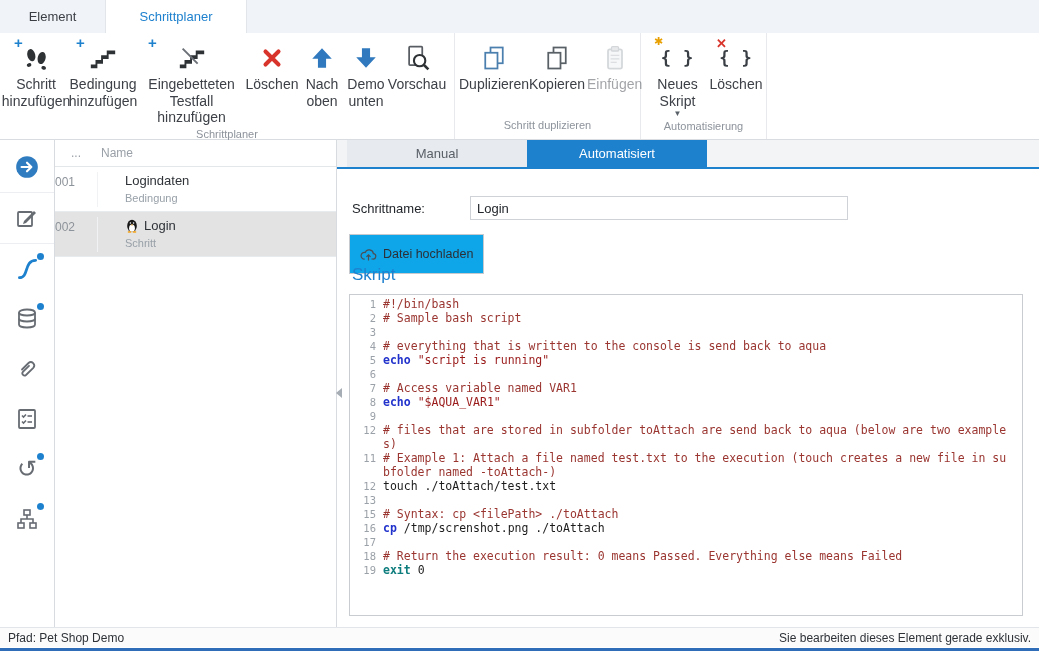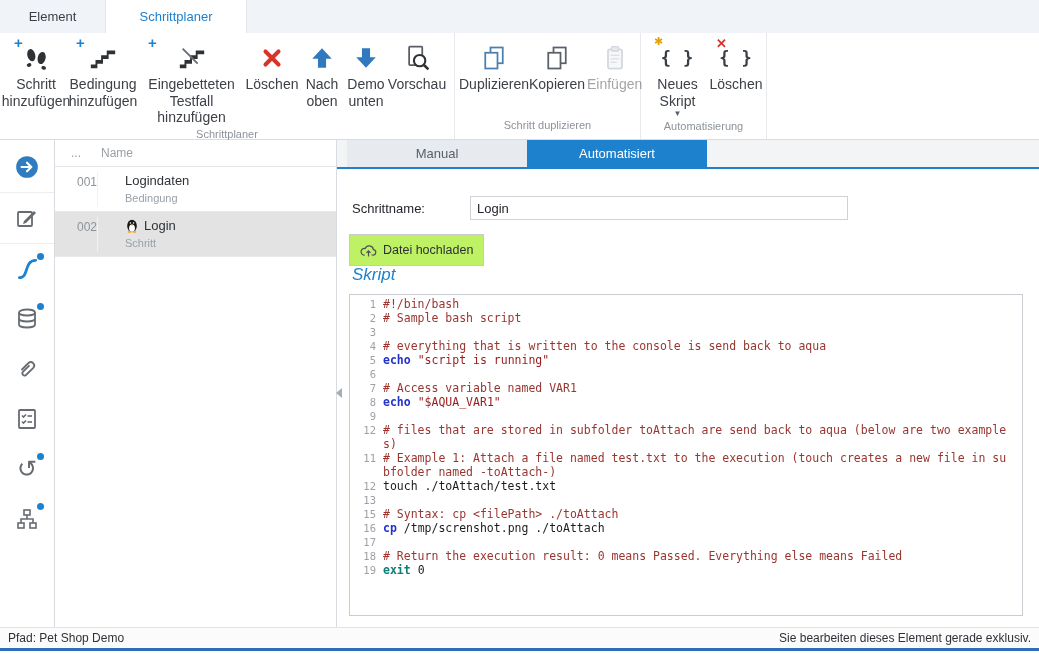--- a/index.html
+++ b/index.html
@@ -45,40 +45,40 @@
   .side-cell.active svg{filter:none;}
   .hist-glyph{font-size:24px;color:#676c73;line-height:1;}
 
   
   .steps-panel{width:282px;box-sizing:border-box;border-right:1px solid #d8dce1;background:#fff;}
   .sp-header{height:26px;display:flex;align-items:center;border-bottom:1px solid #e4e7ea;color:#9aa0a7;font-size:12px;}
   .sp-col-dots{width:42px;text-align:center;}
   .sp-col-name{padding-left:4px;}
   .sp-row{display:flex;border-bottom:1px solid #e8ebee;min-height:45px;box-sizing:border-box;padding:5px 0 4px;cursor:default;}
   .sp-row.selected{background:#e3e3e3;}
-  .sp-num{width:42px;flex:0 0 42px;text-align:right;color:#8d939a;font-size:12px;padding-top:3px;border-right:1px solid #f0f2f4;}
+  .sp-num{width:42px;flex:0 0 42px;text-align:left;color:#8d939a;font-size:12px;padding-top:3px;border-right:1px solid #f0f2f4;}
   .sp-main{padding-left:4px;display:flex;flex-direction:column;margin-left:23px;}
   .sp-name{color:#2f3338;font-size:13px;display:flex;align-items:center;gap:5px;padding-top:1px;}
   .sp-type{color:#98a0a8;font-size:11px;margin-top:4px;}
 
   
   .main-panel{flex:1;background:#fff;position:relative;}
   .detail-tabs{height:27px;background:#f2f4f6;display:flex;padding-left:10px;border-bottom:2px solid #1e81ce;}
   .dtab{width:180px;display:flex;align-items:center;justify-content:center;font-size:13px;cursor:default;}
   .dtab.manual{background:#e7eaee;color:#5a6068;}
   .dtab.auto{background:#1e81ce;color:#fff;}
   .detail-body{position:absolute;top:29px;left:0;right:0;bottom:0;}
   .name-row{position:absolute;top:27px;left:15px;height:24px;display:flex;align-items:center;}
   .name-row label{font-size:13px;color:#23272c;width:118px;}
   .name-row input{width:364px;height:22px;border:1px solid #cfd3d8;font-size:13px;padding:0 6px;
                   color:#23272c;font-family:"Liberation Sans",sans-serif;outline:none;}
-  .upload-btn{position:absolute;top:65px;left:12px;height:32px;display:flex;align-items:center;gap:6px;
-              background:#bef264;border:1px solid #c6cacf;font-size:12.5px;color:#2c3036;
+  .upload-btn{position:absolute;top:65px;left:12px;height:40px;display:flex;align-items:center;gap:6px;
+              background:#0ea5e9;border:1px solid #c6cacf;font-size:12.5px;color:#2c3036;
               padding:0 10px;font-family:"Liberation Sans",sans-serif;cursor:default;}
-  .script-heading{position:absolute;top:96px;left:15px;font-size:17px;color:#1e81ce;font-style:italic;}
+  .script-heading{position:absolute;top:96px;left:15px;font-size:17px;color:#1e81ce;}
   .code-box{position:absolute;top:125px;left:12px;width:674px;height:322px;box-sizing:border-box;
             border:1px solid #c9cdd2;background:#fff;overflow:hidden;padding-top:2px;}
   .code-line{display:flex;line-height:14px;}
   .ln{flex:0 0 26px;width:26px;text-align:right;padding-right:7px;color:#9ba1a8;
       font-family:"DejaVu Sans Mono",monospace;font-size:10.5px;line-height:14px;}
   .code{flex:0 0 626px;width:626px;font-family:"DejaVu Sans Mono",monospace;font-size:11.5px;
         white-space:pre-wrap;word-break:break-all;color:#1c1c1c;line-height:14px;}
   .tk-c{color:#9a3530;}
   .tk-k{color:#2233cc;font-weight:bold;text-align:right;}
   .tk-s{color:#9a1a1a;}

